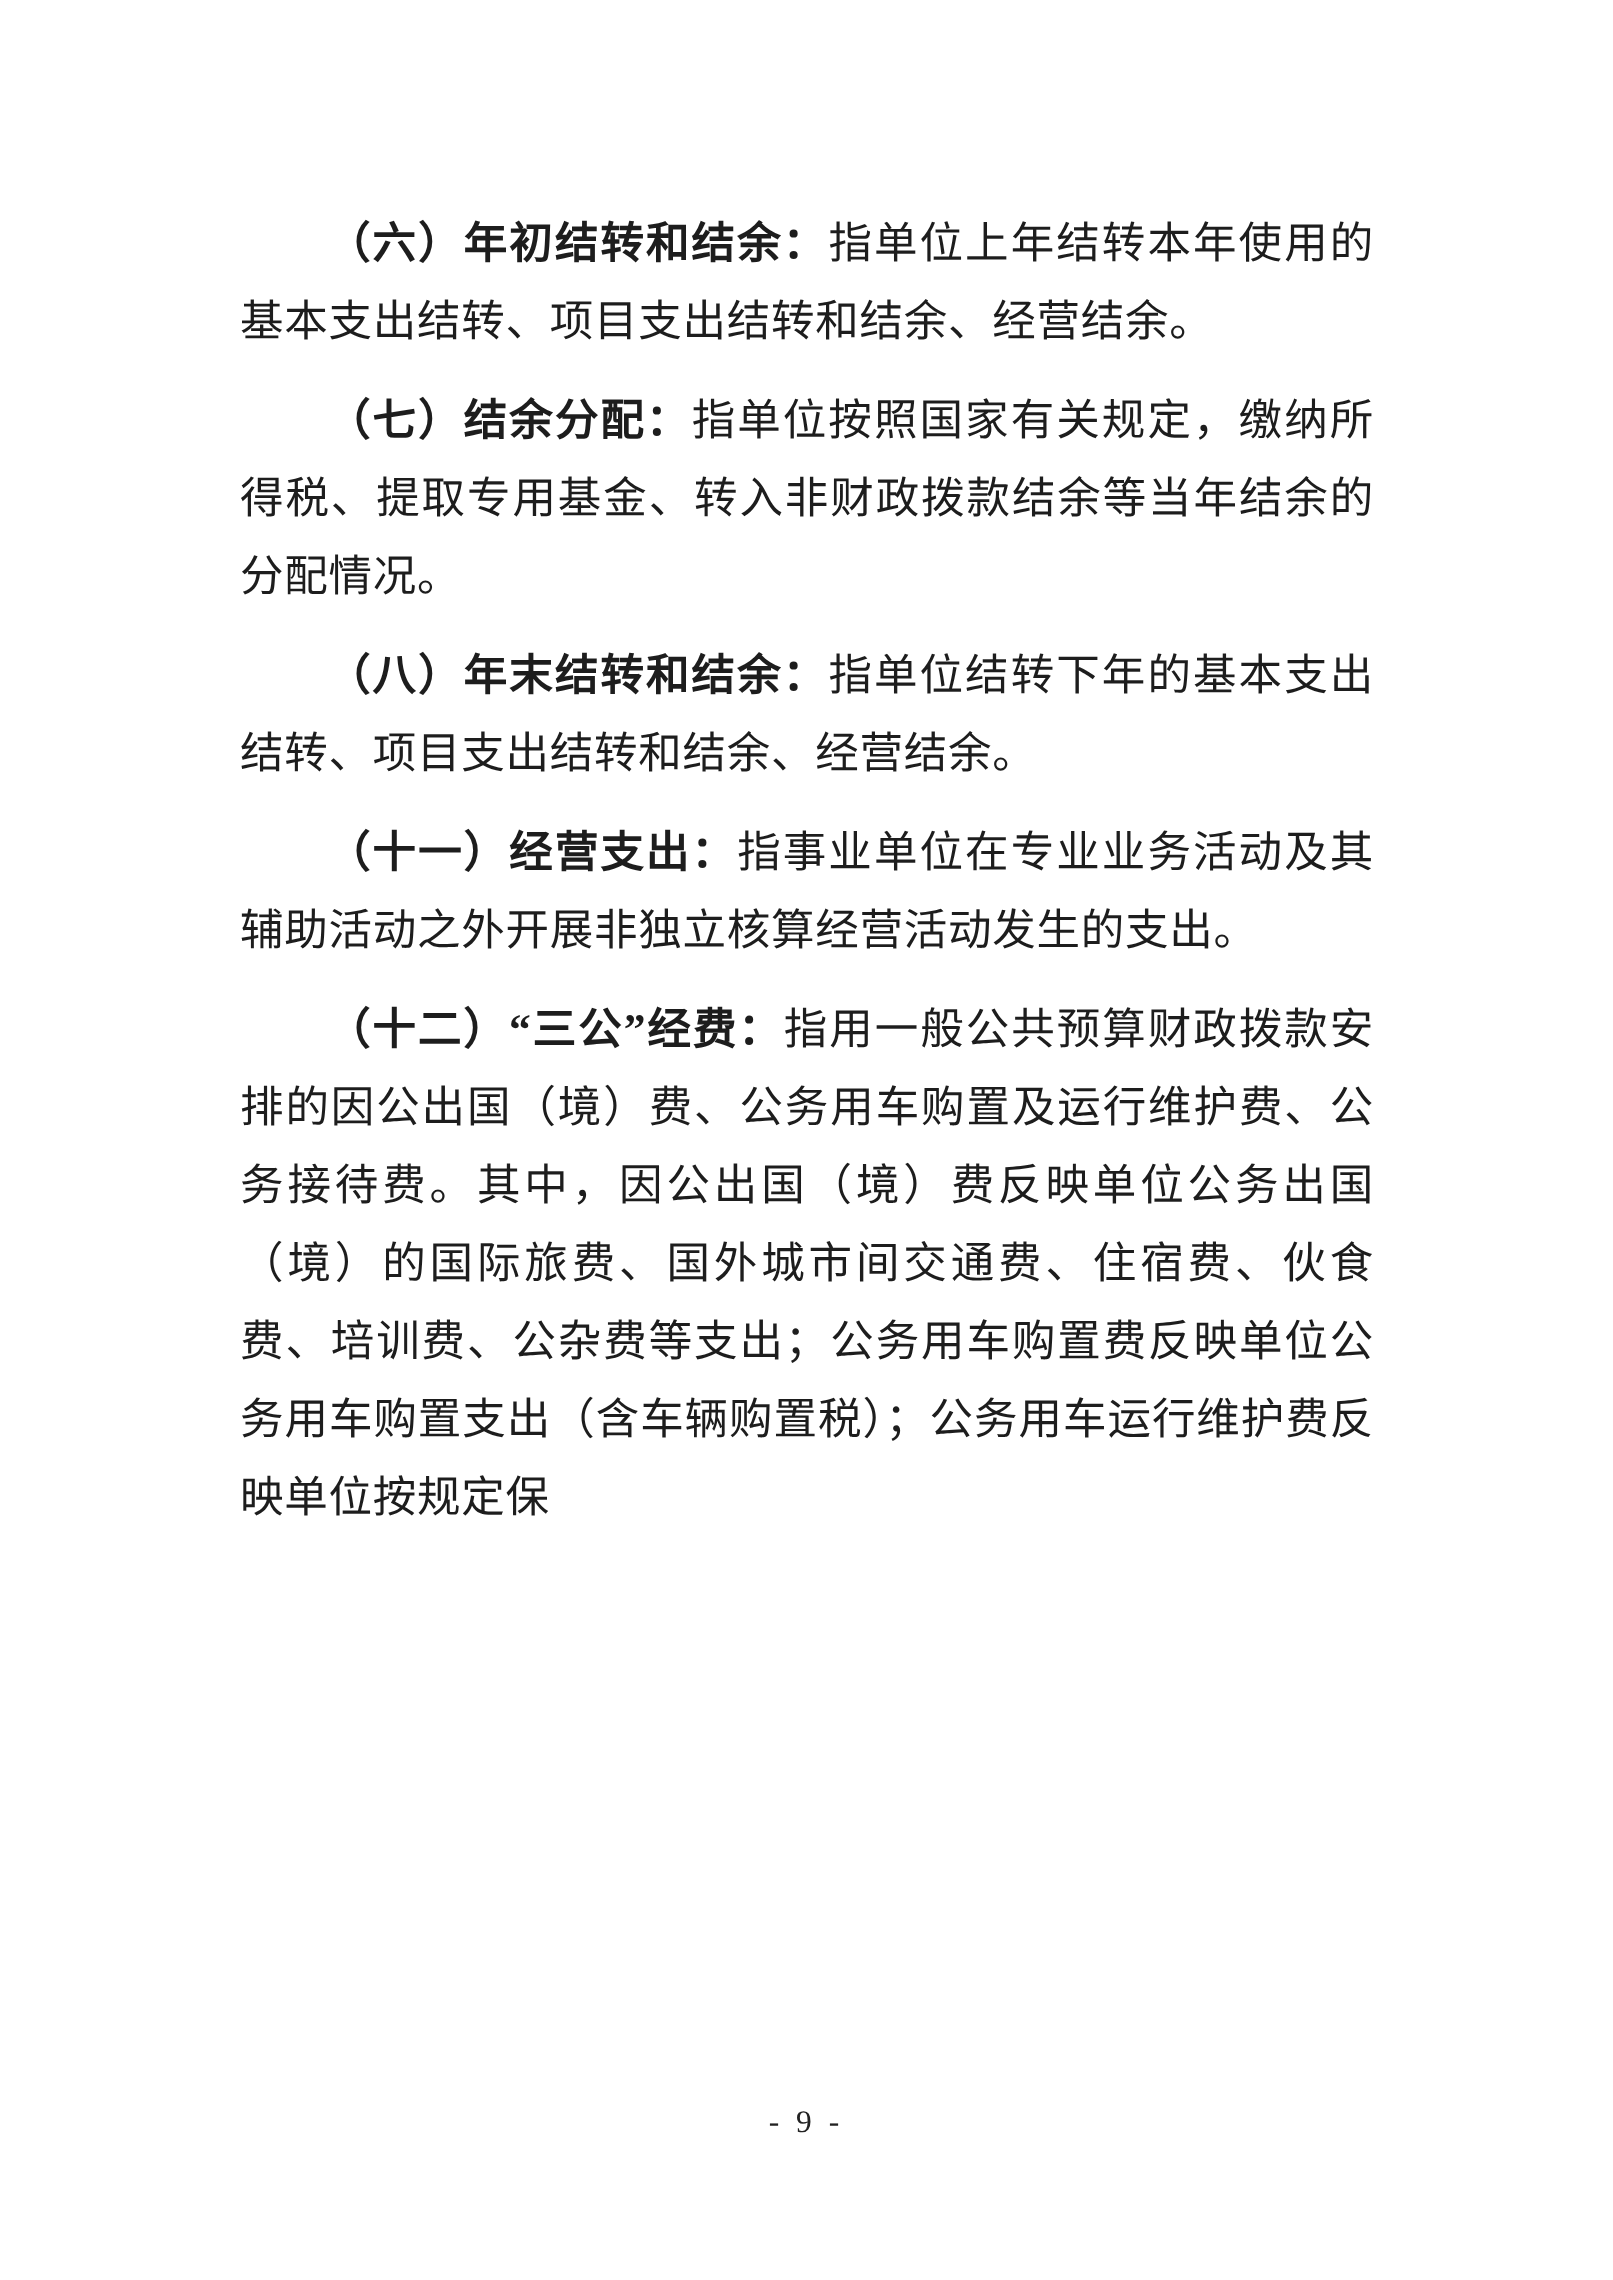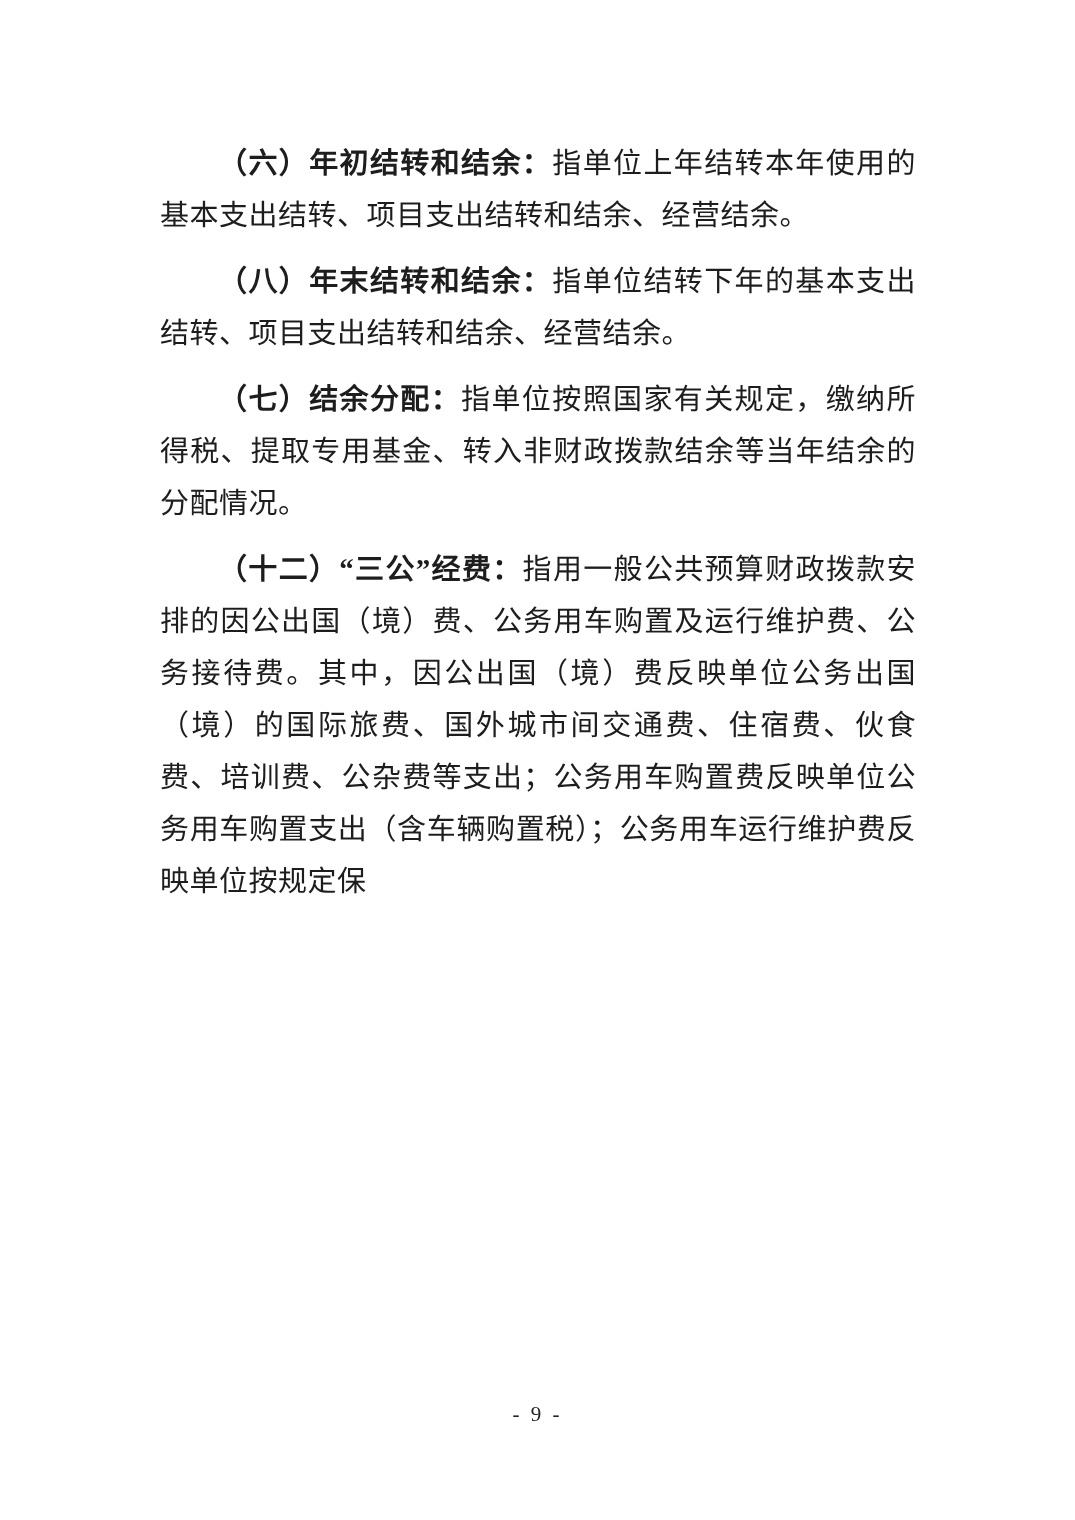--- a/index.html
+++ b/index.html
@@ -45,25 +45,26 @@
   }
 </style>
 </head>
 <body>
 
 <div class="page">
   <div class="content">
 
     <p class="para"><span class="term">（六）年初结转和结余：</span><span>指单位上年结转本年使用的基本支出结转、项目支出结转和结余、经营结余。</span></p>
 
+    <p class="para"><span class="term">（七）结余分配：</span><span>指单位按照国家有关规定，缴纳所得税、提取专用基金、转入非财政拨款结余等当年结余的分配情况。</span></p>
+
     <p class="para"><span class="term">（八）年末结转和结余：</span><span>指单位结转下年的基本支出结转、项目支出结转和结余、经营结余。</span></p>
-
-    <p class="para"><span class="term">（七）结余分配：</span><span>指单位按照国家有关规定，缴纳所得税、提取专用基金、转入非财政拨款结余等当年结余的分配情况。</span></p>
 
 
 
+    <p class="para"><span class="term">（十一）经营支出：</span><span>指事业单位在专业业务活动及其辅助活动之外开展非独立核算经营活动发生的支出。</span></p>
 
     <p class="para"><span class="term">（十二）“三公”经费：</span><span>指用一般公共预算财政拨款安排的因公出国（境）费、公务用车购置及运行维护费、公务接待费。其中，因公出国（境）费反映单位公务出国（境）的国际旅费、国外城市间交通费、住宿费、伙食费、培训费、公杂费等支出；公务用车购置费反映单位公务用车购置支出（含车辆购置税）；公务用车运行维护费反映单位按规定保</span></p>
 
   </div>
 
   <div class="footer">- 9 -</div>
 </div>
 
 </body></html>

